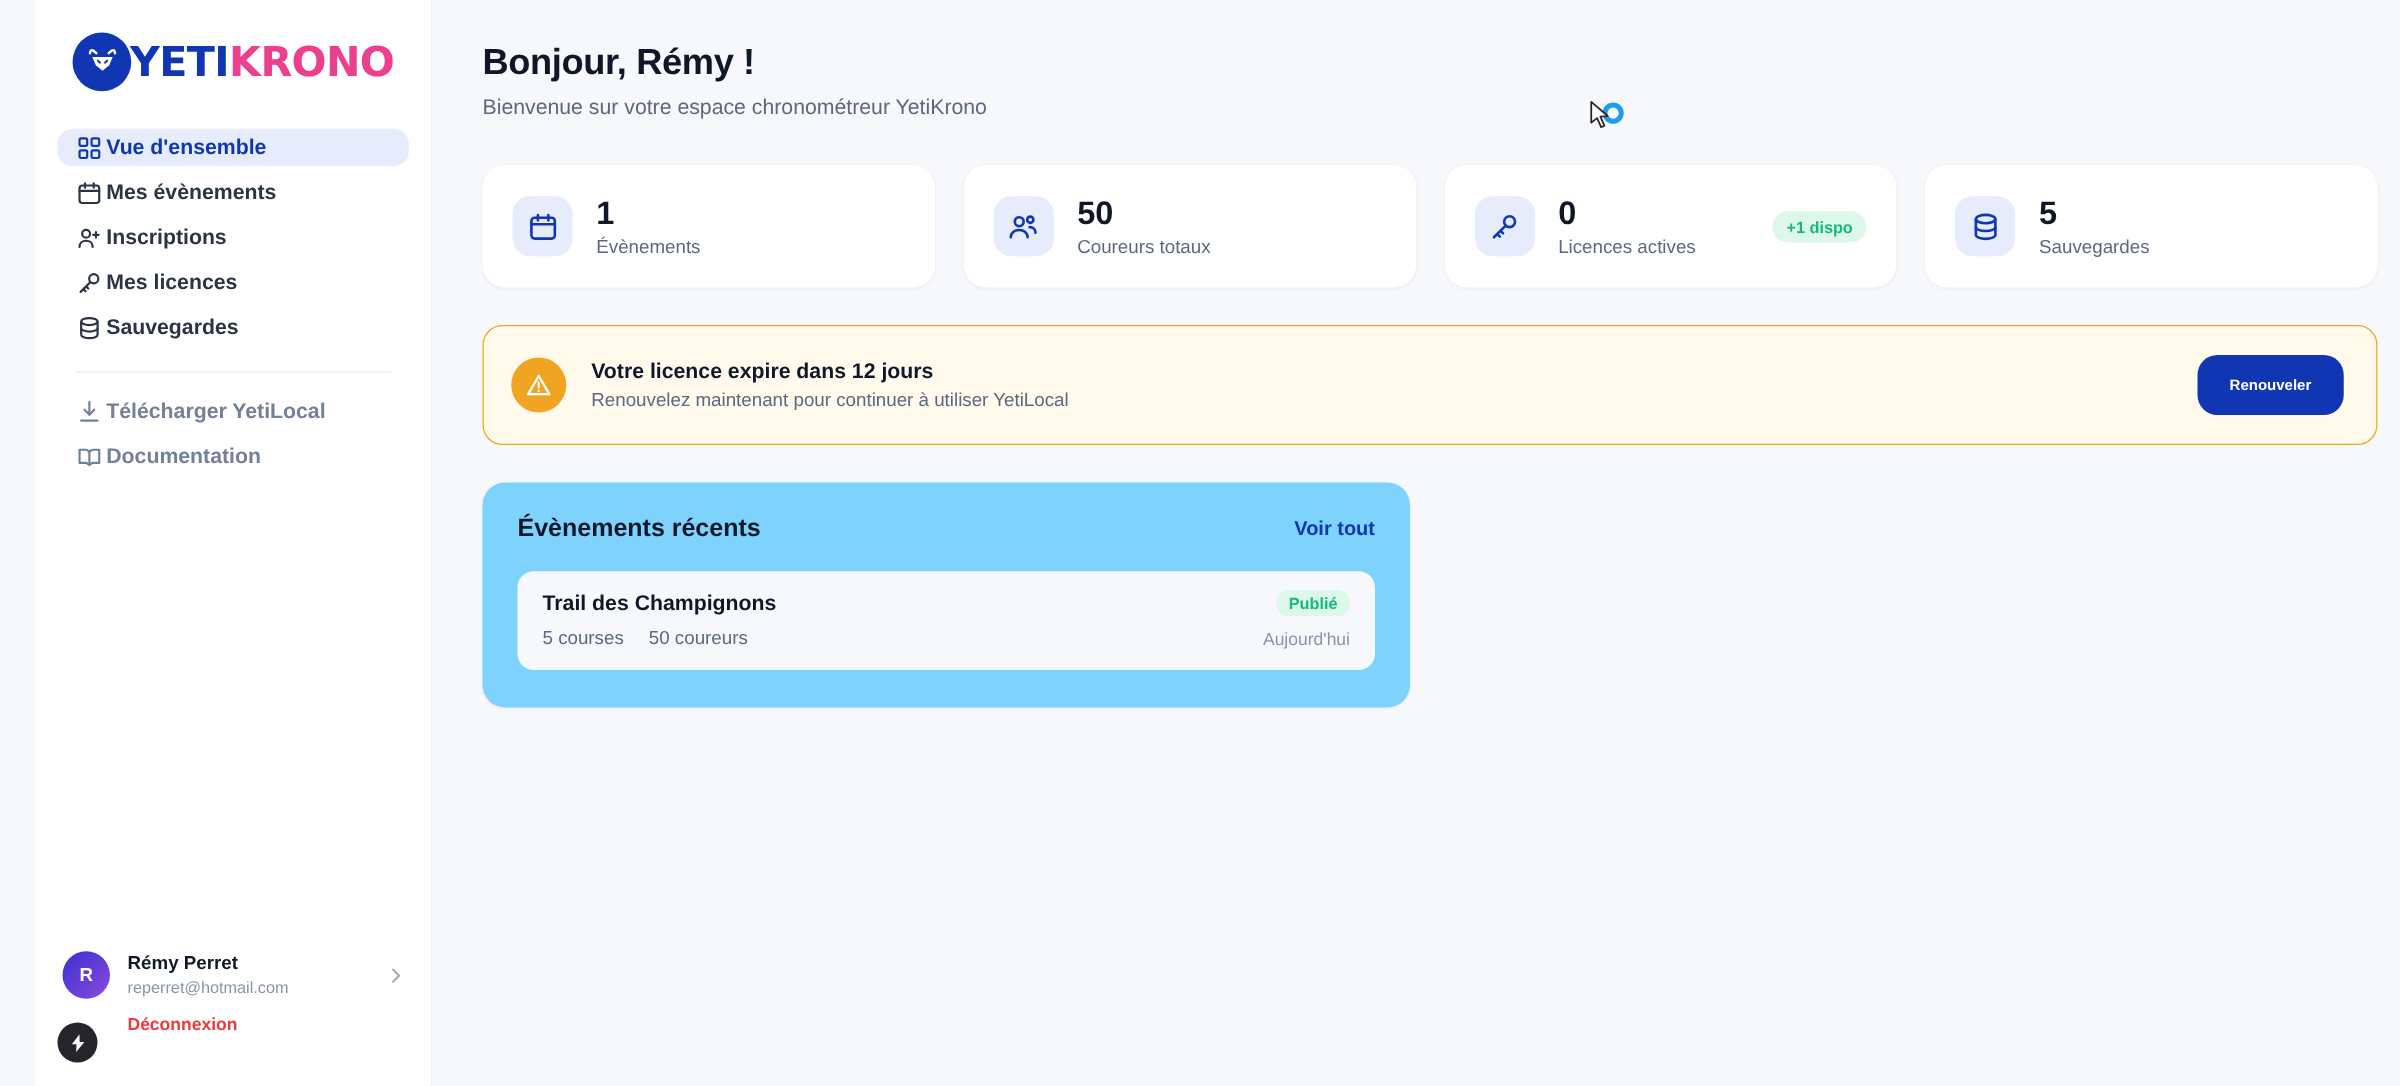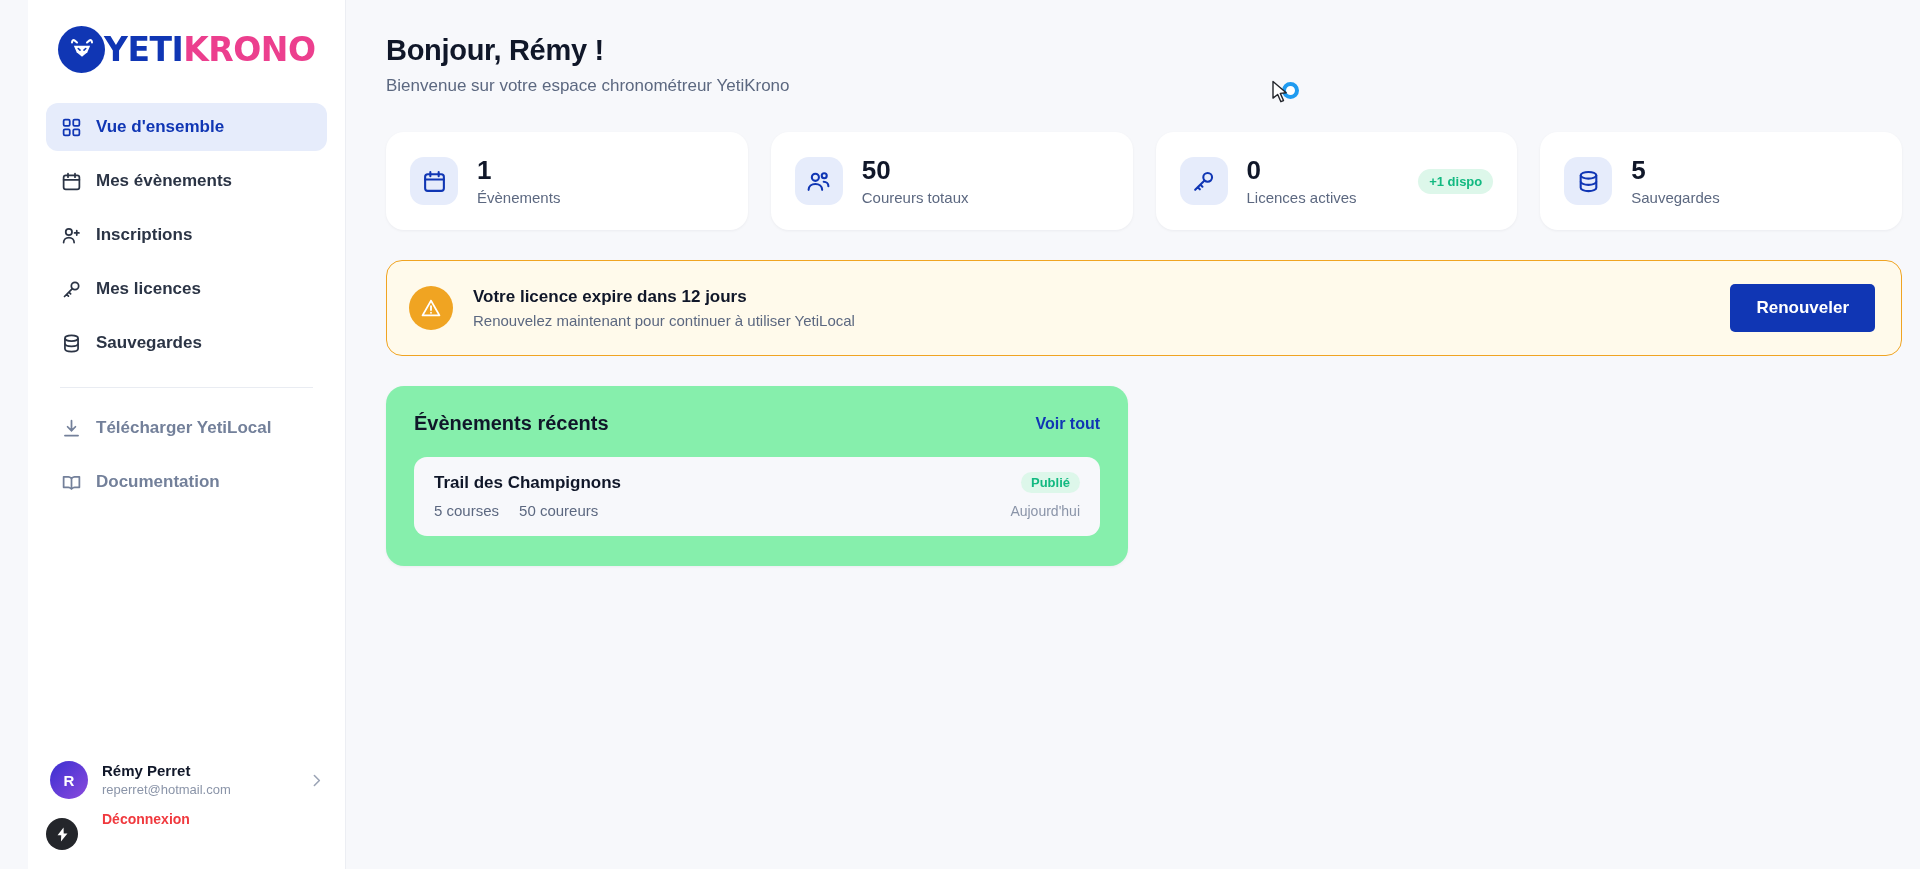--- a/index.html
+++ b/index.html
@@ -48,22 +48,22 @@
     margin-left: -6px;
   }
   .logo-yeti { color: #1036b4; }
   .logo-krono { color: #ec3f8e; }
 
   .nav { padding: 12px 18px 0 18px; display: flex; flex-direction: column; }
 
   .nav-item {
     display: flex;
     align-items: center;
-    gap: 13px;
-    height: 48px;
+    gap: 2px;
+    height: 30px;
     padding: 0 14px;
     border-radius: 12px;
     margin-bottom: 6px;
     color: #2b3445;
     font-size: 17px;
     font-weight: 600;
     cursor: pointer;
     user-select: none;
   }
   .nav-item .ico { width: 23px; height: 23px; display: flex; align-items: center; justify-content: center; flex: 0 0 23px; }
@@ -181,32 +181,32 @@
     width: 44px; height: 44px; border-radius: 50%;
     background: #f0a422;
     display: flex; align-items: center; justify-content: center;
     flex: 0 0 44px;
   }
   .alert-text { flex: 1 1 auto; }
   .alert-title { font-size: 17px; font-weight: 800; color: #101729; }
   .alert-sub { font-size: 15px; color: #5c6880; margin-top: 5px; }
   .btn-primary {
     background: #1036b4; color: #fff;
-    border: none; border-radius: 5px;
+    border: none; border-radius: 16px;
     font-family: "Liberation Sans", sans-serif;
-    font-size: 17px; font-weight: 700;
+    font-size: 12px; font-weight: 700;
     padding: 0 26px; height: 48px;
     cursor: pointer;
   }
 
   
   .recent {
     margin-top: 30px;
     width: 742px;
-    background: #86efac;
+    background: #7dd3fc;
     border-radius: 18px;
     padding: 26px 28px 30px 28px;
     box-shadow: 0 1px 3px rgba(16,23,41,.05);
   }
   .recent-head { display: flex; align-items: center; justify-content: space-between; }
   .recent-title { font-size: 20px; font-weight: 800; color: #101729; }
   .link-all { font-size: 16px; color: #1036b4; font-weight: 600; cursor: pointer; }
 
   .event-row {
     margin-top: 22px;

